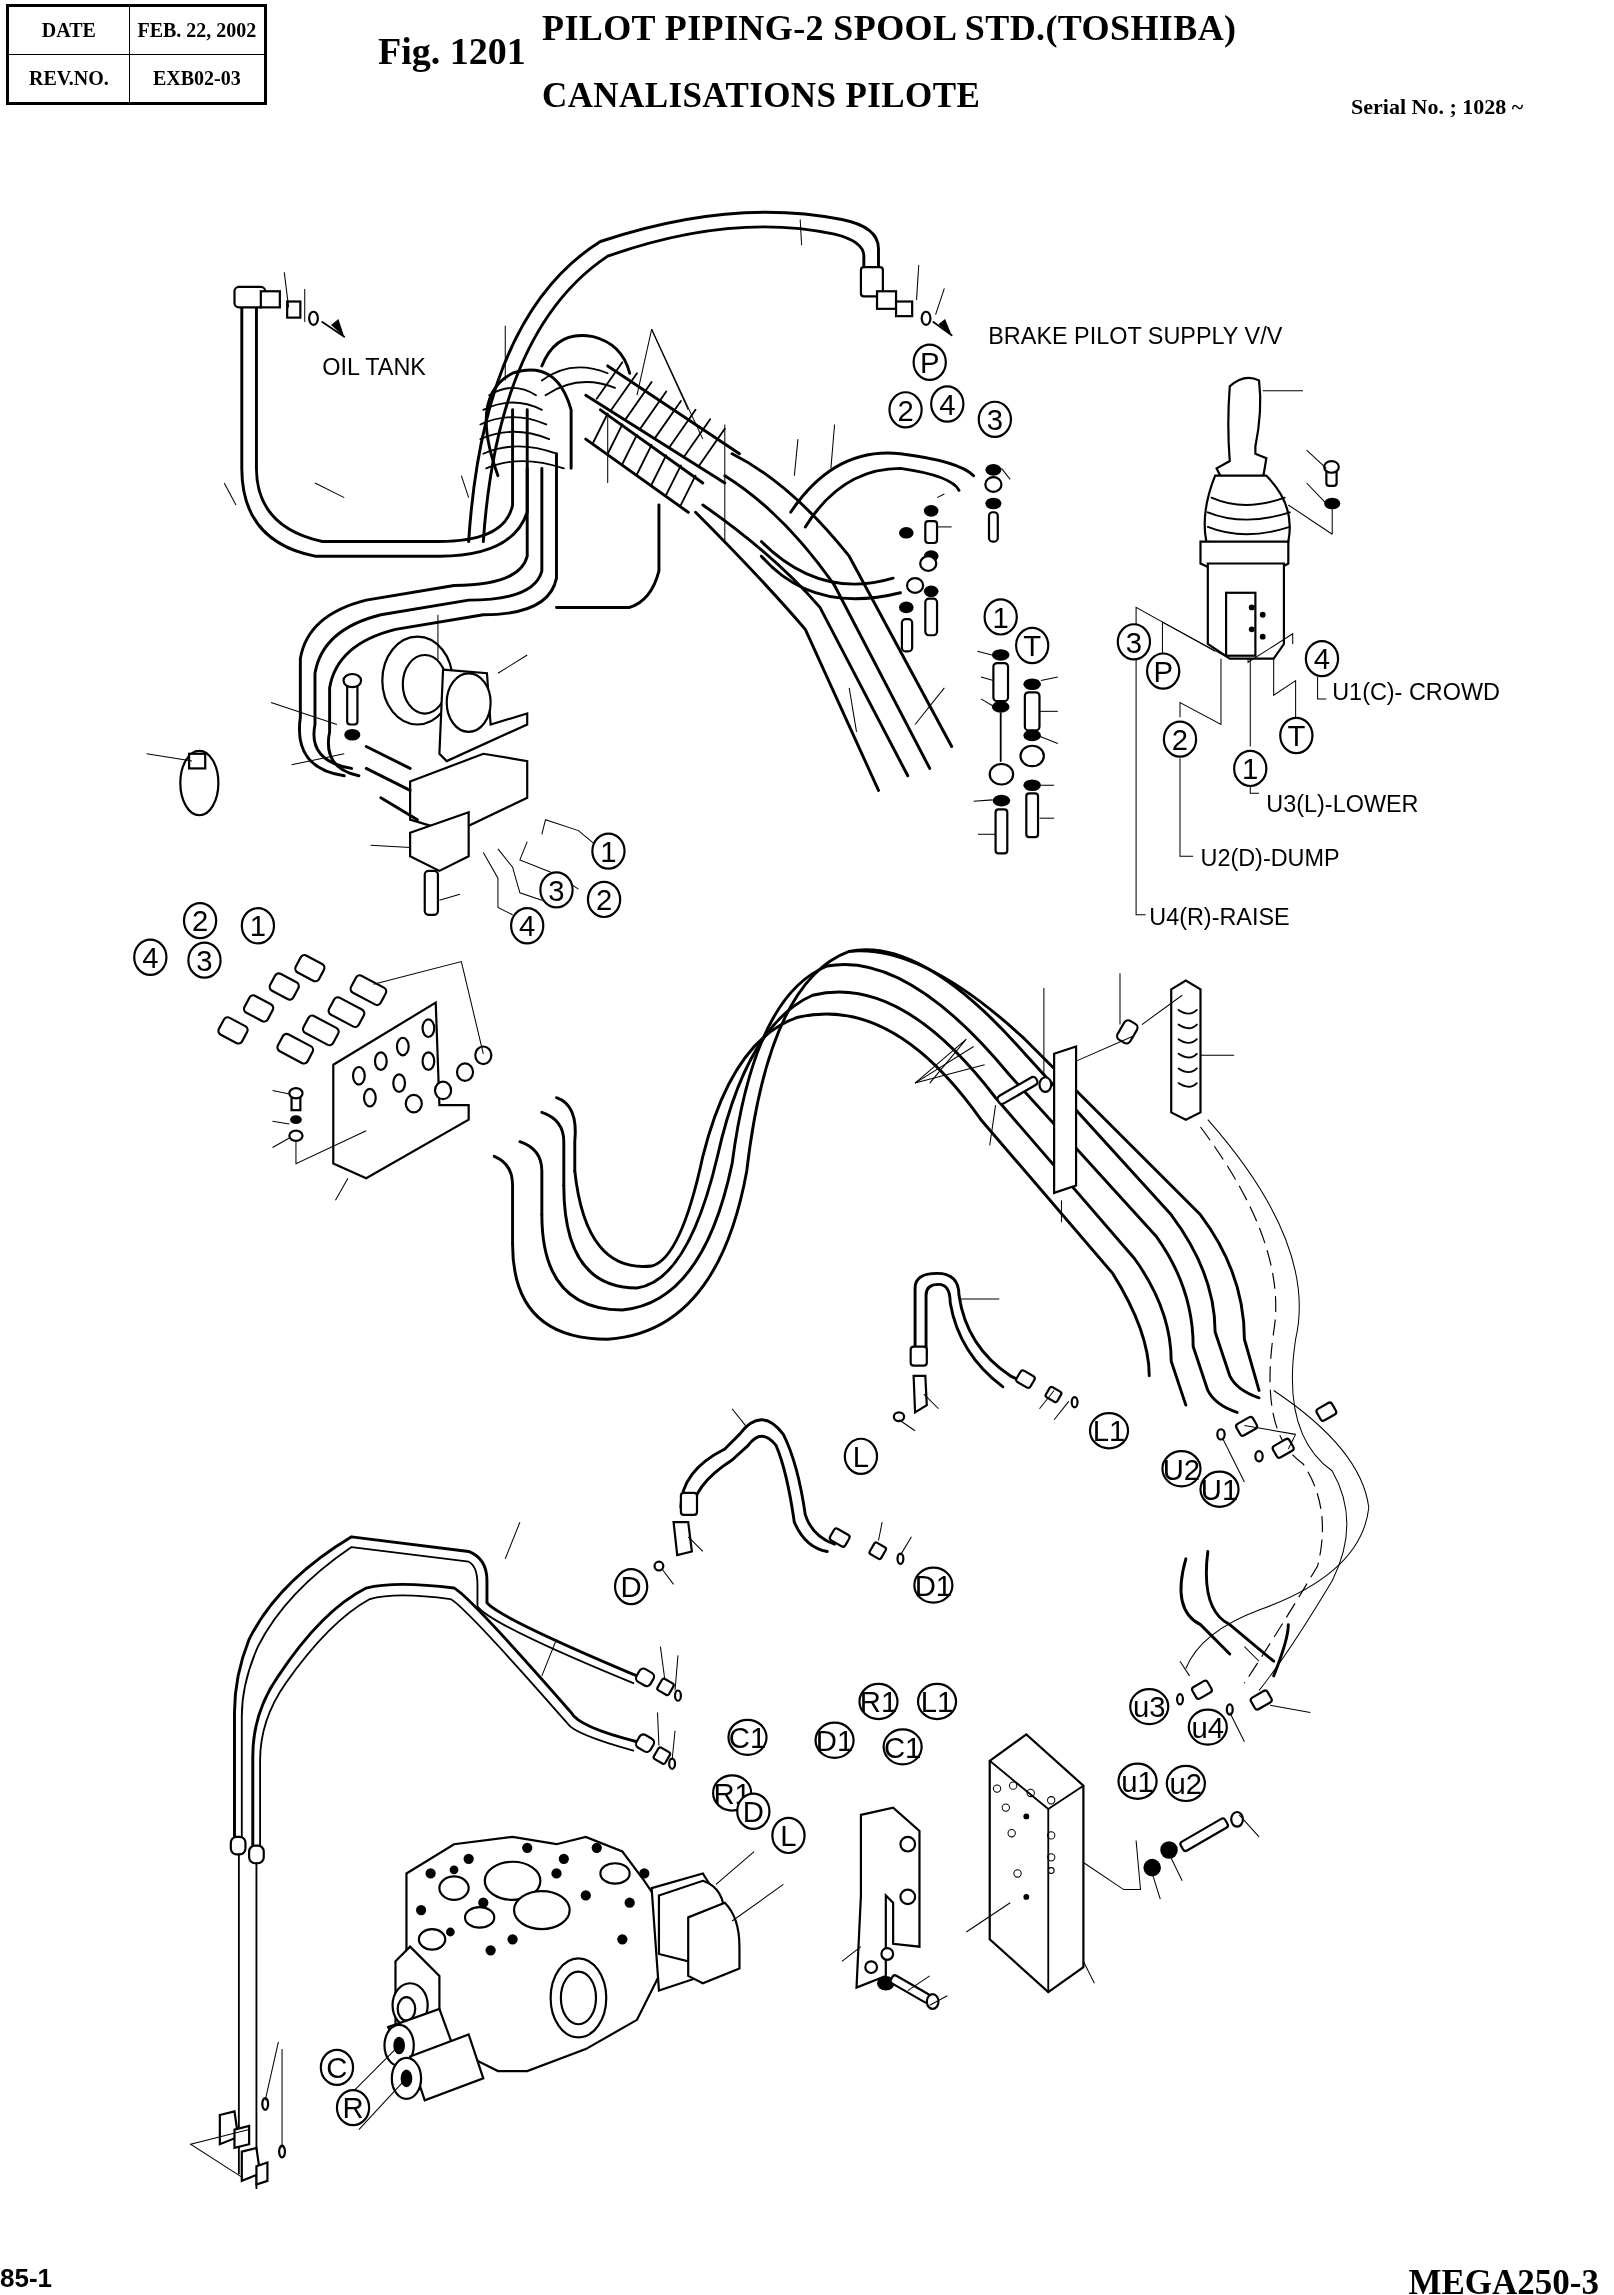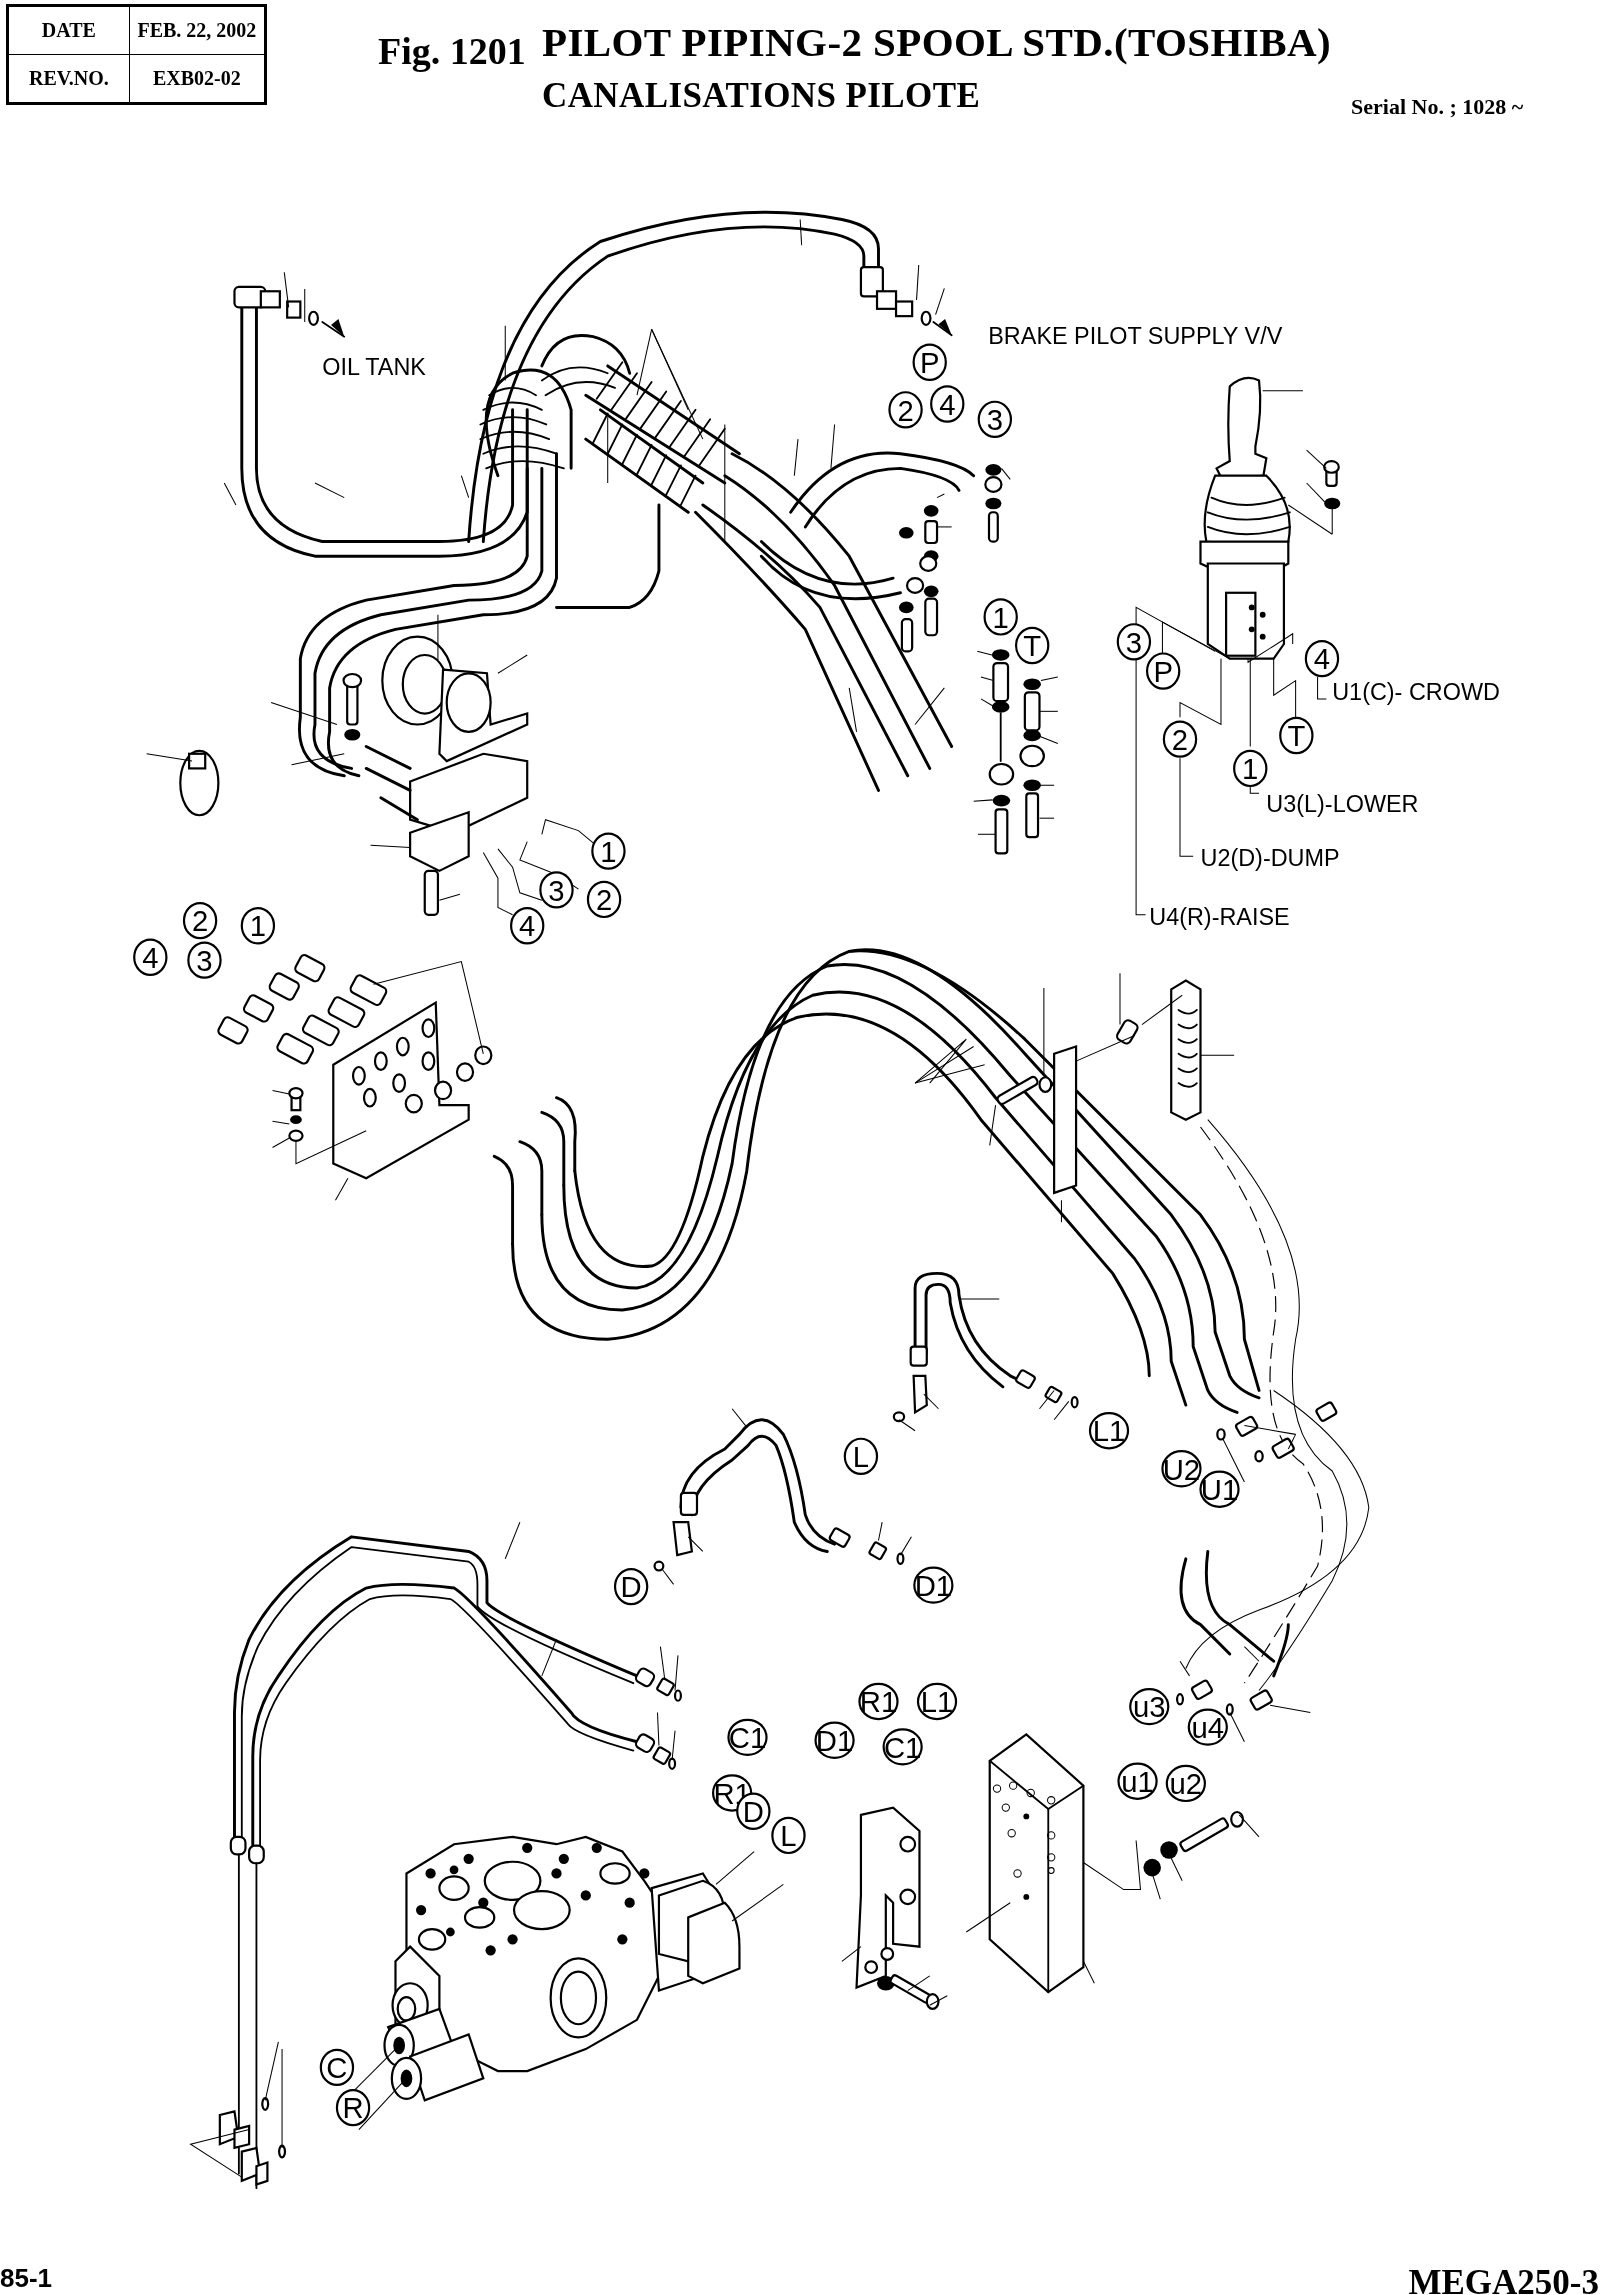--- a/index.html
+++ b/index.html
@@ -2,21 +2,21 @@
 <html style="font-size:11.7px"><head>
 <meta charset="utf-8">
 <style>
   html, body { margin: 0; padding: 0; background: #ffffff; }
   body { width: 1615px; height: 2295px; position: relative; overflow: hidden; font-family: "Liberation Sans", sans-serif; color: #000; }
   .hdr-table { position: absolute; left: 5.9px; top: 4.4px; border-collapse: collapse; border: 3.7px solid #000; font-family: "Liberation Serif", serif; font-weight: bold; font-size: 20px; }
   .hdr-table td { border: 1.5px solid #000; text-align: center; height: 47px; padding: 0 6px; }
   .hdr-table td.k { width: 108px; }
   .hdr-table td.v { width: 122px; }
   .fig-no { position: absolute; left: 378px; top: 29px; font-family: "Liberation Serif", serif; font-weight: bold; font-size: 38px; }
-  .title1 { position: absolute; left: 542px; top: 18px; font-family: "Liberation Serif", serif; font-weight: bold; font-size: 41px; letter-spacing: 0.4px; }
+  .title1 { position: absolute; left: 542px; top: 7px; font-family: "Liberation Serif", serif; font-weight: bold; font-size: 36px; letter-spacing: 0.4px; }
   .title2 { position: absolute; left: 542px; top: 48px; font-family: "Liberation Serif", serif; font-weight: bold; font-size: 35px; letter-spacing: 0.4px; margin-top: 28px; }
   .serial { position: absolute; left: 1351px; top: 94px; font-family: "Liberation Serif", serif; font-weight: bold; font-size: 22px; }
   .foot-left { position: absolute; left: 0; top: 2263px; font-weight: bold; font-size: 26px; font-family: "Liberation Sans", sans-serif; }
   .foot-right { position: absolute; right: 16px; top: 2263px; font-weight: bold; font-size: 35px; font-family: Liberation Serif, serif; }
   svg#drawing { position: absolute; left: 0; top: 0; }
   .ln { fill: none; stroke: #000; stroke-width: 4; stroke-linecap: round; stroke-linejoin: round; }
   .ln2 { fill: none; stroke: #000; stroke-width: 2.5; stroke-linecap: round; stroke-linejoin: round; }
   .thin { fill: none; stroke: #000; stroke-width: 1.4; }
   .dash { fill: none; stroke: #000; stroke-width: 1.6; stroke-dasharray: 22 10; }
   .solid { fill: #000; }
@@ -29,21 +29,21 @@
 <body>
 
 <table class="hdr-table">
   <tbody>
       <tr>
     <td class="k">DATE</td>
     <td class="v">FEB. 22, 2002</td>
   </tr>
   <tr>
     <td class="k">REV.NO.</td>
-    <td class="v">EXB02-02</td>
+    <td class="v">EXB02-03</td>
   </tr>
 </tbody>
   </table>
 <div class="fig-no">Fig. 1201</div>
 <div class="title1">PILOT PIPING-2 SPOOL STD.(TOSHIBA)</div>
 <div class="title2">CANALISATIONS PILOTE</div>
 <div class="serial">Serial No. ; 1028 ~</div>
 
 <svg id="drawing" width="1615" height="2295" viewBox="0 0 2206 3136">
 

